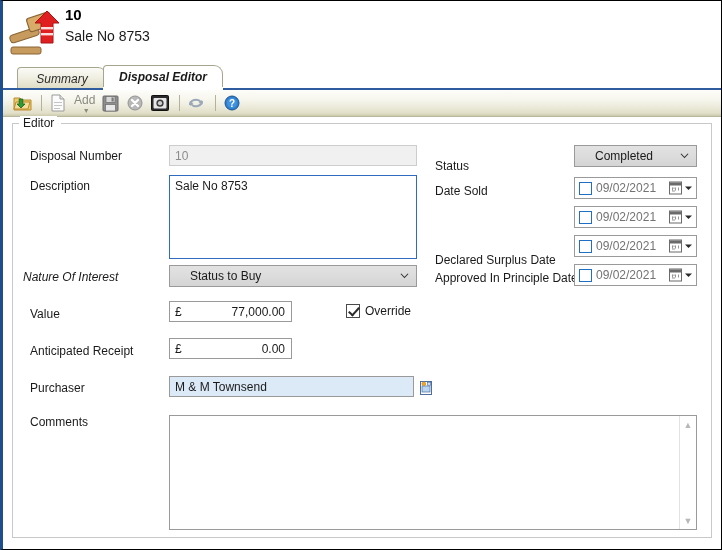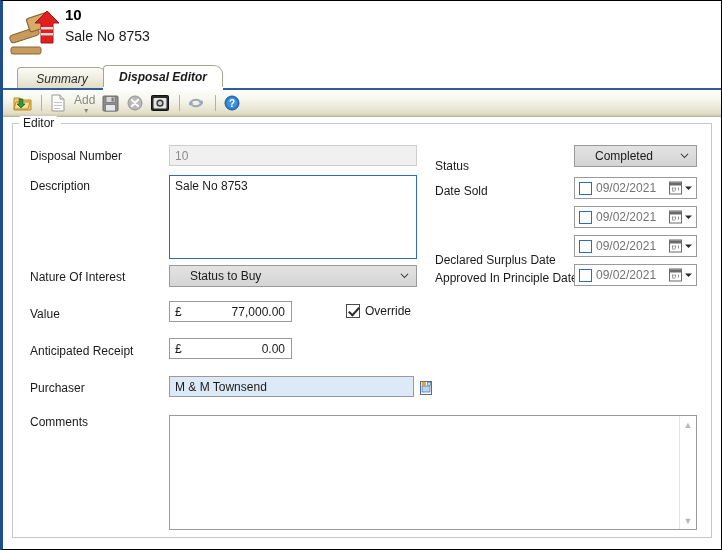--- a/index.html
+++ b/index.html
@@ -409,21 +409,21 @@
   <div class="groupbox-top-left"></div>
   <div class="groupbox-top-right"></div>
   <div class="groupbox-label">Editor</div>
 
   <div class="lbl" style="left:27px; top:148px;">Disposal Number</div>
   <div class="fld disabled" style="left:166px; top:144px; width:248px;">10</div>
 
   <div class="lbl" style="left:27px; top:178px;">Description</div>
   <div class="textarea" style="left:166px; top:174px; width:248px; height:84px;">Sale No 8753</div>
 
-  <div class="lbl" style="left:27px; top:269px;">Nature Of Interest</div>
+  <div class="lbl" style="left:20px; top:269px;font-style:italic;">Nature Of Interest</div>
   <div class="combo" style="left:166px; top:264px; width:248px;">
     <span>Status to Buy</span>
     <svg class="chev" viewBox="0 0 10 10">
       <path d="M1 3 L5 7.2 L9 3" fill="none" stroke="#333" stroke-width="1.2"></path>
     </svg>
   </div>
 
   <div class="lbl" style="left:27px; top:306px;">Value</div>
   <div class="fld money" style="left:166px; top:300px; width:123px;">
     <span class="cur">£</span><span>77,000.00</span>

